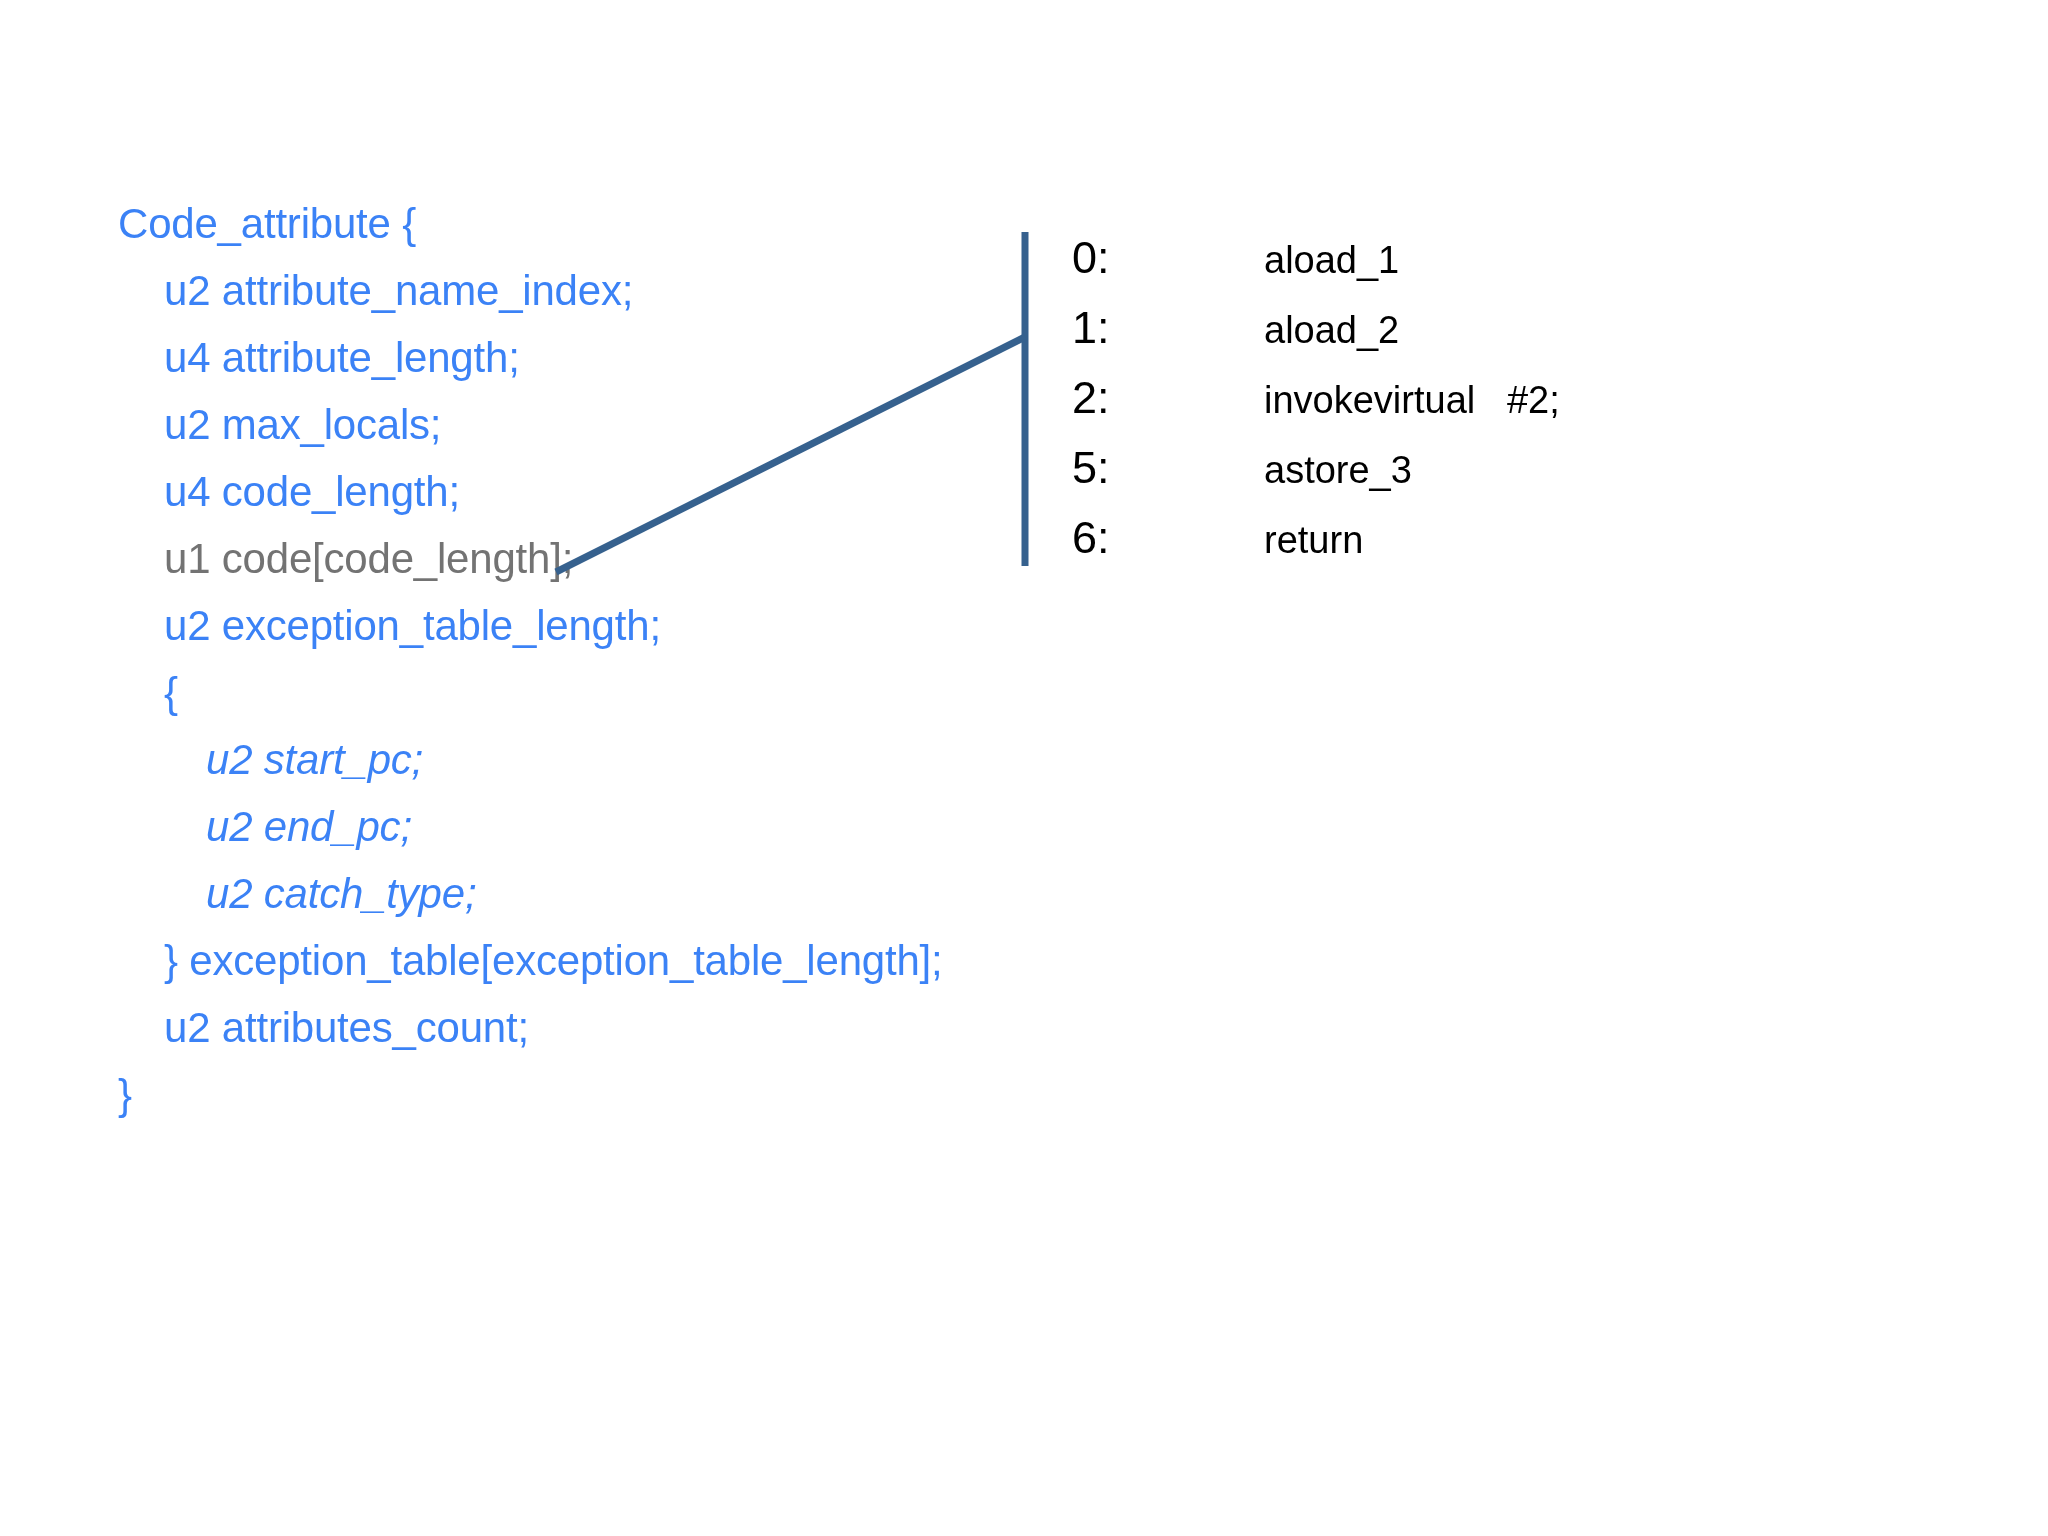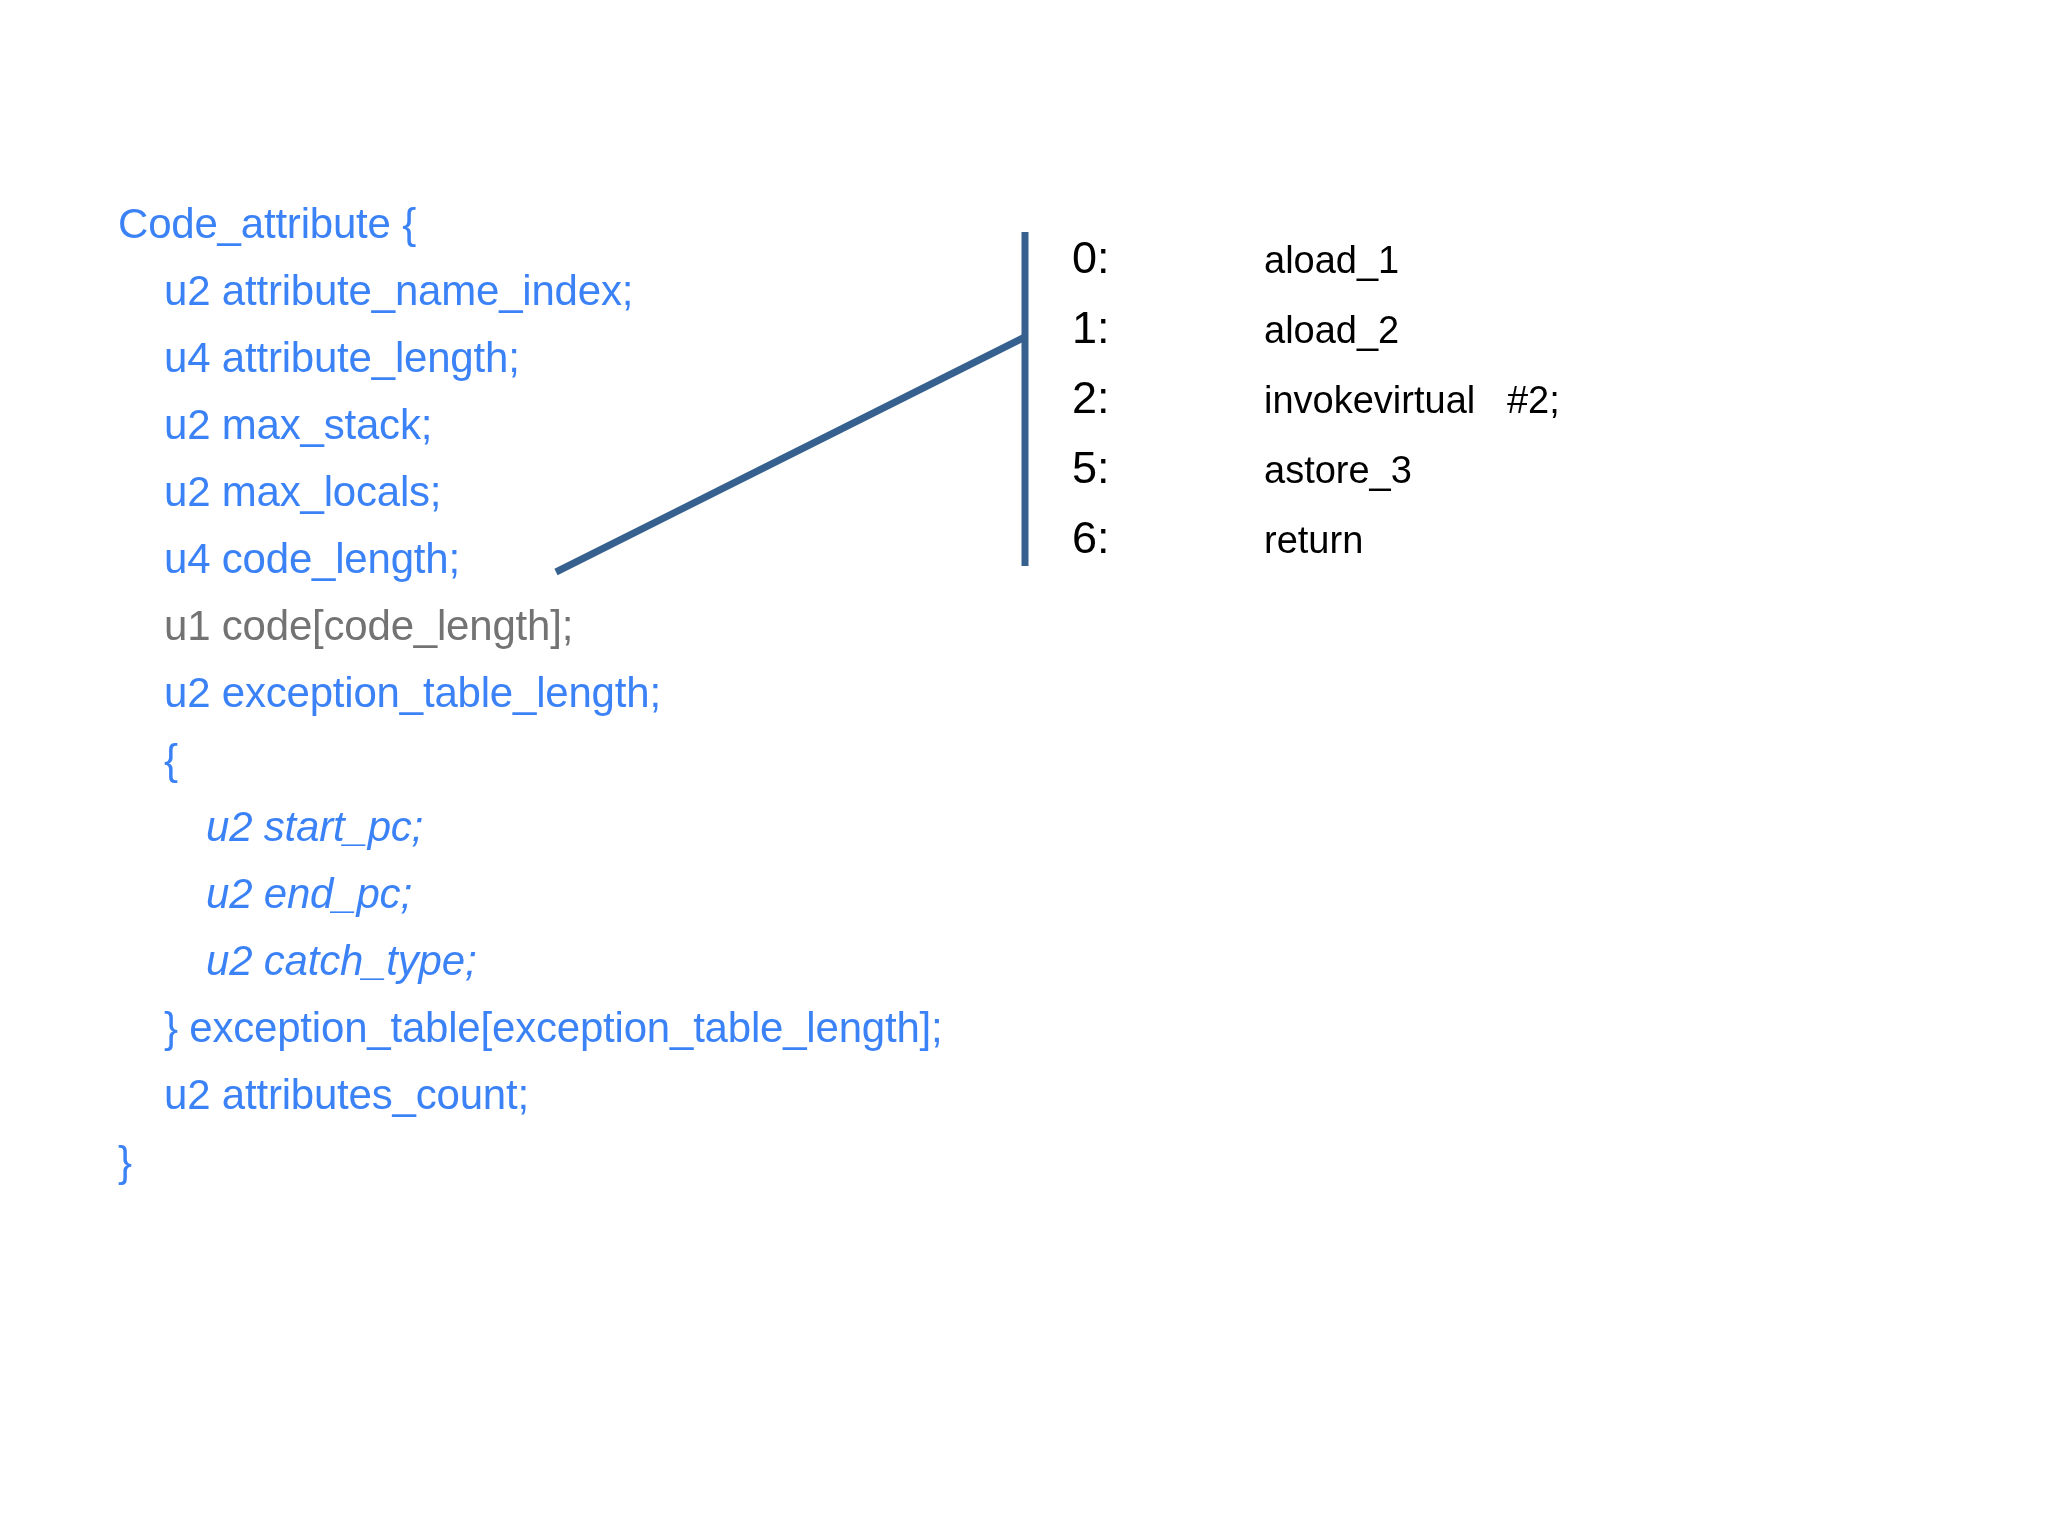--- a/index.html
+++ b/index.html
@@ -71,21 +71,20 @@
     white-space: pre;
   }
 </style>
 </head>
 <body>
 
 <div id="struct-listing">
     <div class="code-line indent-0">Code_attribute {</div>
     <div class="code-line indent-1">u2 attribute_name_index;</div>
     <div class="code-line indent-1">u4 attribute_length;</div>
-    <div class="code-line indent-1">u2 max_stack;</div>
     <div class="code-line indent-1">u2 max_locals;</div>
     <div class="code-line indent-1">u4 code_length;</div>
     <div class="code-line indent-1 highlight">u1 code[code_length];</div>
     <div class="code-line indent-1">u2 exception_table_length;</div>
     <div class="code-line indent-1">{</div>
     <div class="code-line indent-2">u2 start_pc;</div>
     <div class="code-line indent-2">u2 end_pc;</div>
     <div class="code-line indent-2">u2 catch_type;</div>
     <div class="code-line indent-1">} exception_table[exception_table_length];</div>
     <div class="code-line indent-1">u2 attributes_count;</div>

